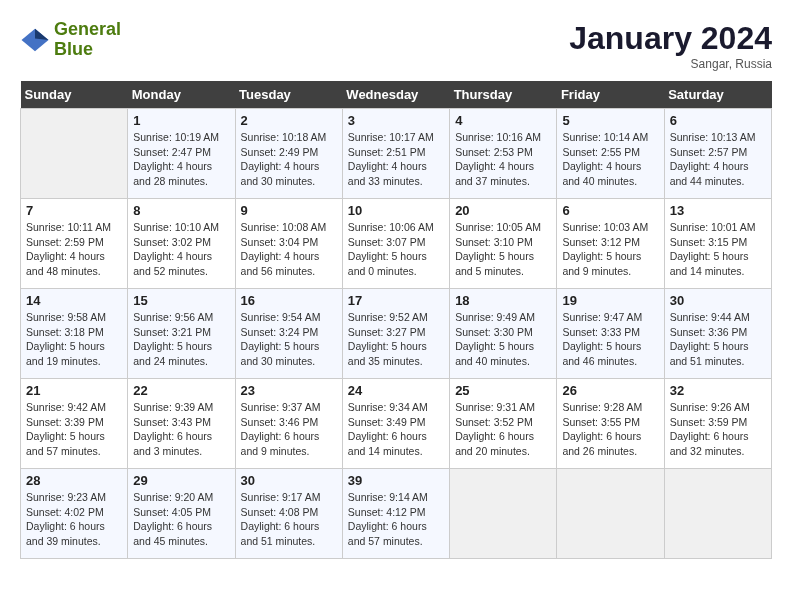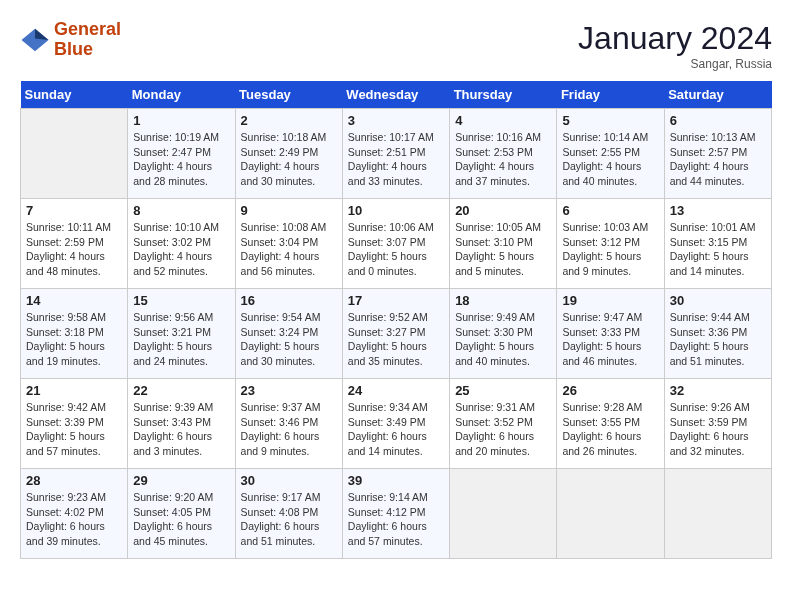--- a/index.html
+++ b/index.html
@@ -21,46 +21,46 @@
       align-items: center;
       gap: 4px;
     }
     .logo-text {
       font-size: 18px;
       font-weight: bold;
       color: #1a1a2e;
       line-height: 1.1;
     }
     .logo-text span {
-      color: #c2410c;
+      color: #4d7c0f;
     }
     .logo-icon {
       width: 30px;
       height: 30px;
     }
     .title-block {
       text-align: right;
     }
     .month-title {
       font-size: 32px;
-      font-weight: normal;
+      font-weight: bold;
       color: #1a1a2e;
       margin-left: 48px;
     }
     .location {
       font-size: 12px;
       color: #555;
     }
     table {
       width: 100%;
       border-collapse: collapse;
       font-size: 11px;
     }
     thead tr th {
-      background-color: #1d4ed8;
+      background-color: #404040;
       color: #fff;
       padding: 6px 4px;
       text-align: left;
       font-size: 13px;
       font-weight: bold;
     }
     tbody tr td {
       border: 1px solid #ccc;
       vertical-align: top;
       padding: 4px 5px;
@@ -98,21 +98,21 @@
 <div class="header">
   <div class="logo">
     <svg class="logo-icon" viewBox="0 0 40 40">
       <rect x="0" y="0" width="40" height="40" fill="white"></rect>
       <polygon points="20,5 38,20 20,35 2,20" fill="#4472c4"></polygon>
       <polygon points="20,5 38,20 20,18" fill="#1a3a6e"></polygon>
     </svg>
     <div>
       <div class="logo-text">
         <span>General</span><br>
-        <span style="color:#c2410c">Blue</span>
+        <span style="color:#4d7c0f">Blue</span>
       </div>
     </div>
   </div>
   <div class="title-block">
     <div class="month-title">January 2024</div>
     <div class="location">Sangar, Russia</div>
   </div>
 </div>
 
 <table>

